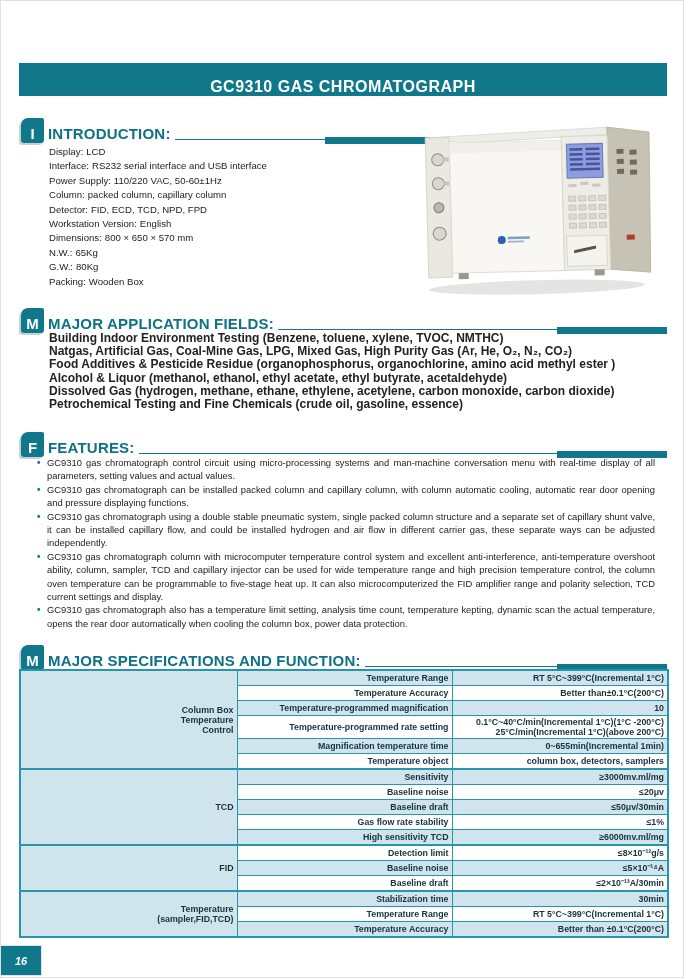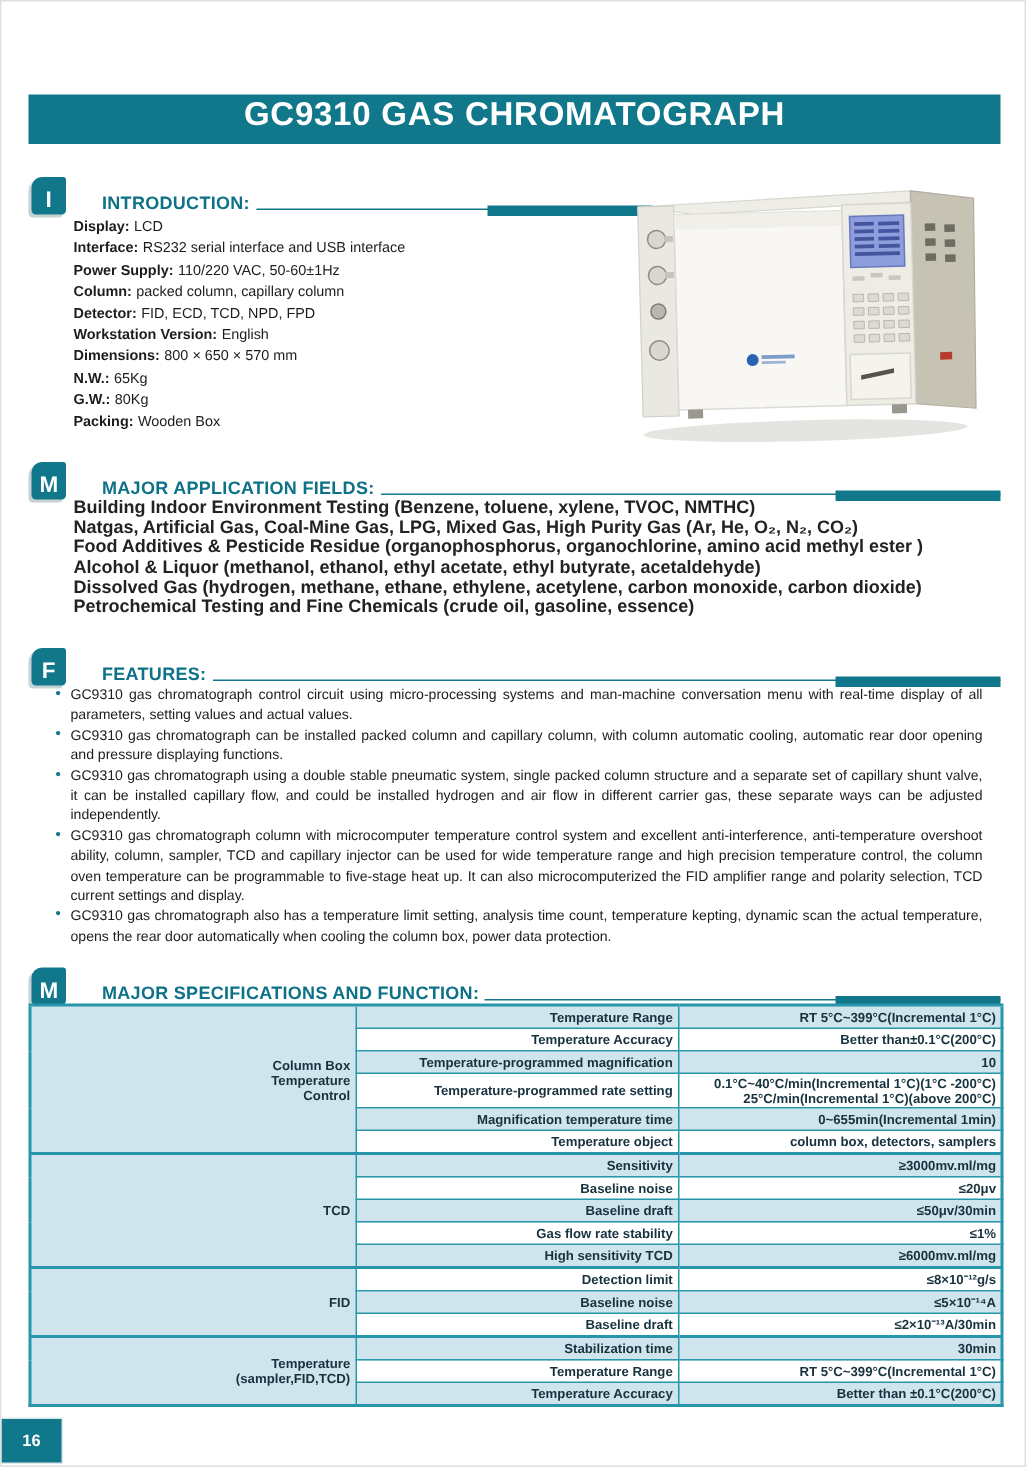--- a/index.html
+++ b/index.html
@@ -4,40 +4,40 @@
 <style>
   html,body{margin:0;padding:0;background:#f3f3f3;}
   .page{
     position:relative;width:684px;height:978px;margin:0 auto;background:#ffffff;
     font-family:"Liberation Sans", sans-serif;color:#1c1c1c;overflow:hidden;
     border:1px solid #e0e0e0;box-sizing:border-box;
   }
   
   .banner{
     position:absolute;left:18px;top:62px;width:648px;height:33px;background:#11788c;
-    color:#fff;display:flex;align-items:flex-start;justify-content:center;
-    font-weight:bold;font-size:22px;letter-spacing:.5px;
+    color:#fff;display:flex;align-items:flex-end;justify-content:center;
+    font-weight:bold;font-size:16px;letter-spacing:.5px;
   }
   
   .sec-header{position:absolute;left:20px;display:flex;align-items:flex-end;height:27px;}
   .badge{
     width:23px;height:25px;background:#11788c;border-radius:7px 2px 3px 3px;
     color:#fff;font-weight:bold;font-size:15px;display:flex;align-items:flex-end;
     justify-content:center;box-shadow:-2px 2px 0 #c7d2d5;line-height:1;
     padding-bottom:2px;box-sizing:border-box;align-self:flex-start;
   }
   .sec-title{
-    color:#0d7187;font-weight:bold;font-size:12px;margin-left:24px;
+    color:#0d7187;font-weight:bold;font-size:15px;margin-left:4px;
     white-space:nowrap;padding-bottom:3px;letter-spacing:.2px;
   }
   .rule{flex:1;height:9px;border-bottom:1.5px solid #11788c;position:relative;margin-bottom:5px;margin-left:4px;}
   .rule::after{content:"";position:absolute;right:0;bottom:-4.5px;height:7px;width:110px;background:#11788c;}
   
   .intro-list{position:absolute;left:48px;top:144px;font-size:9.6px;line-height:14.4px;}
-  .intro-line .lbl{font-weight:bold;text-align:center;}
+  .intro-line .lbl{font-weight:normal;text-align:center;}
   .intro-line .val{margin-left:3px;}
   
   .product{position:absolute;left:412px;top:118px;width:256px;height:180px;transform:rotate(-1.5deg);}
   
   .fields-list{position:absolute;left:48px;top:331px;font-size:12px;line-height:13.2px;font-weight:bold;color:#222;width:600px;}
   
   .features-list{position:absolute;left:36px;top:455px;width:618px;font-size:9.4px;line-height:13.4px;text-align:justify;}
   .feature-item{display:flex;}
   .feature-item .bullet{color:#11788c;font-weight:bold;width:10px;flex:0 0 10px;font-size:10px;}
   .feature-item .ftext{flex:1;}
@@ -52,21 +52,21 @@
     height:12px;line-height:10px;white-space:pre-line;
   }
   .spec-table tr.alt td{background:#cfe4ec;}
   .spec-table tr.gs td{border-top:2px solid #2795aa;}
   .spec-table td.cat{background:#ffffff;}
   .spec-table td.cat.lt{background:#cfe4ec;}
   
   .page-num{
     position:absolute;left:0;top:945px;width:40px;height:29px;background:#11788c;
     color:#fff;font-weight:bold;font-size:11px;display:flex;align-items:center;
-    justify-content:center;box-shadow:0 0 0 1px #dde7ea;
+    justify-content:center;box-shadow:0 0 0 1px #dde7ea;font-style:italic;
   }
 </style>
 </head>
 <body>
 
 <div class="page">
 
   <div class="banner">
     <span>GC9310 GAS CHROMATOGRAPH</span>
   </div>

